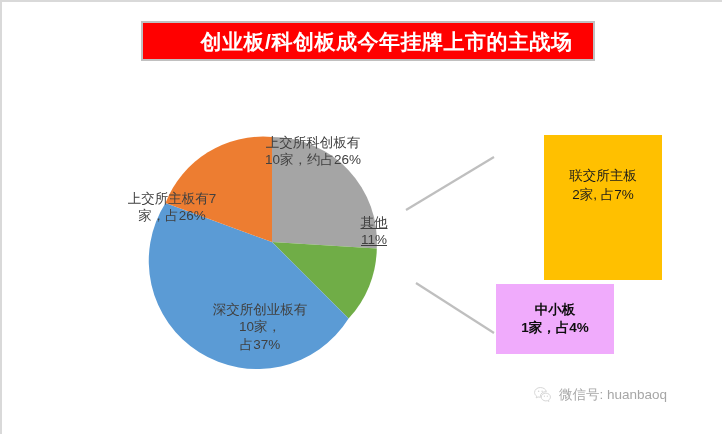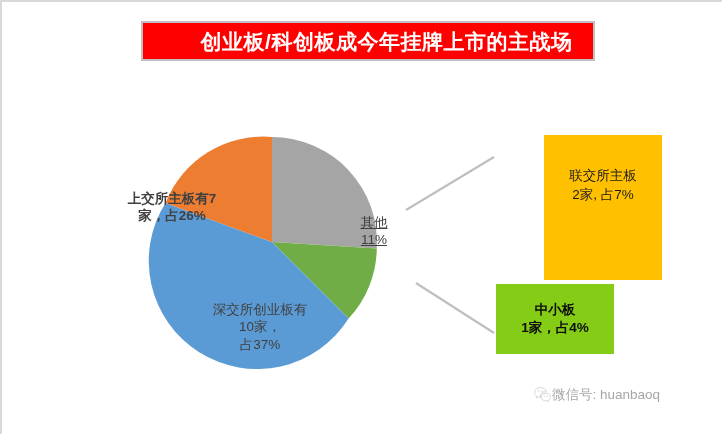--- a/index.html
+++ b/index.html
@@ -60,21 +60,21 @@
   .slice-label {
     position: absolute;
     text-align: center;
     color: #404040;
     font-size: 13.5px;
     line-height: 1.28;
     white-space: pre;
     pointer-events: none;
   }
   #label-gray   { left: 141px; top: 52px;  width: 140px; }
-  #label-orange { left: 5px;   top: 108px; width: 130px; font-weight: bold; }
+  #label-orange { left: 5px;   top: 108px; width: 130px; }
   #label-blue   { left: 88px;  top: 207px; width: 140px; margin-top: 12px; }
   #label-green  { left: 242px; top: 132px; width: 60px; text-decoration: underline;  }
 
   
   #leaders {
     position: absolute;
     left: 0;
     top: 0;
     width: 722px;
     height: 434px;
@@ -103,37 +103,38 @@
     font-size: 13.5px;
     line-height: 1.35;
     white-space: pre;
     margin-top: -44px;
   }
   #callout-blue {
     left: 494px;
     top: 282px;
     width: 118px;
     height: 70px;
-    background: #84cc16;
+    background: #f0abfc;
   }
   #callout-blue .callout-text {
     color: #0d0d0d;
     font-size: 13.5px;
     font-weight: bold;
     line-height: 1.35;
     white-space: pre;
   }
 
   
   #watermark {
     position: absolute;
     left: 531px;
     top: 383px;
     display: flex;
     align-items: center;
+    gap: 7px;
   }
   #wechat-icon {
     width: 19px;
     height: 19px;
     flex: 0 0 auto;
     opacity: 0.55;
   }
   #watermark-text {
     color: #a6a6a6;
     font-size: 13.5px;
@@ -154,20 +155,22 @@
 
       <path fill="#A5A5A5" d="M 170 160 L 170 55 A 105 105 0 0 1 274.78 166.59 Z"></path>
 
       <path fill="#70AD47" d="M 170 160 L 274.78 166.59 A 105 105 0 0 1 246.58 236.61 Z"></path>
 
       <path fill="#5B9BD5" d="M 170 160 L 246.58 236.61 A 105 105 0 0 1 63.49 120.96 Z"></path>
 
       <path fill="#ED7D31" d="M 170 160 L 63.49 120.96 A 105 105 0 0 1 170 55 Z"></path>
     </svg>
 
+    <div class="slice-label" id="label-gray">上交所科创板有
+10家，约占26%</div>
 
     <div class="slice-label" id="label-green">其他
 11%</div>
 
     <div class="slice-label" id="label-blue">深交所创业板有
 10家，
 占37%</div>
 
     <div class="slice-label" id="label-orange">上交所主板有7
 家，占26%</div>

